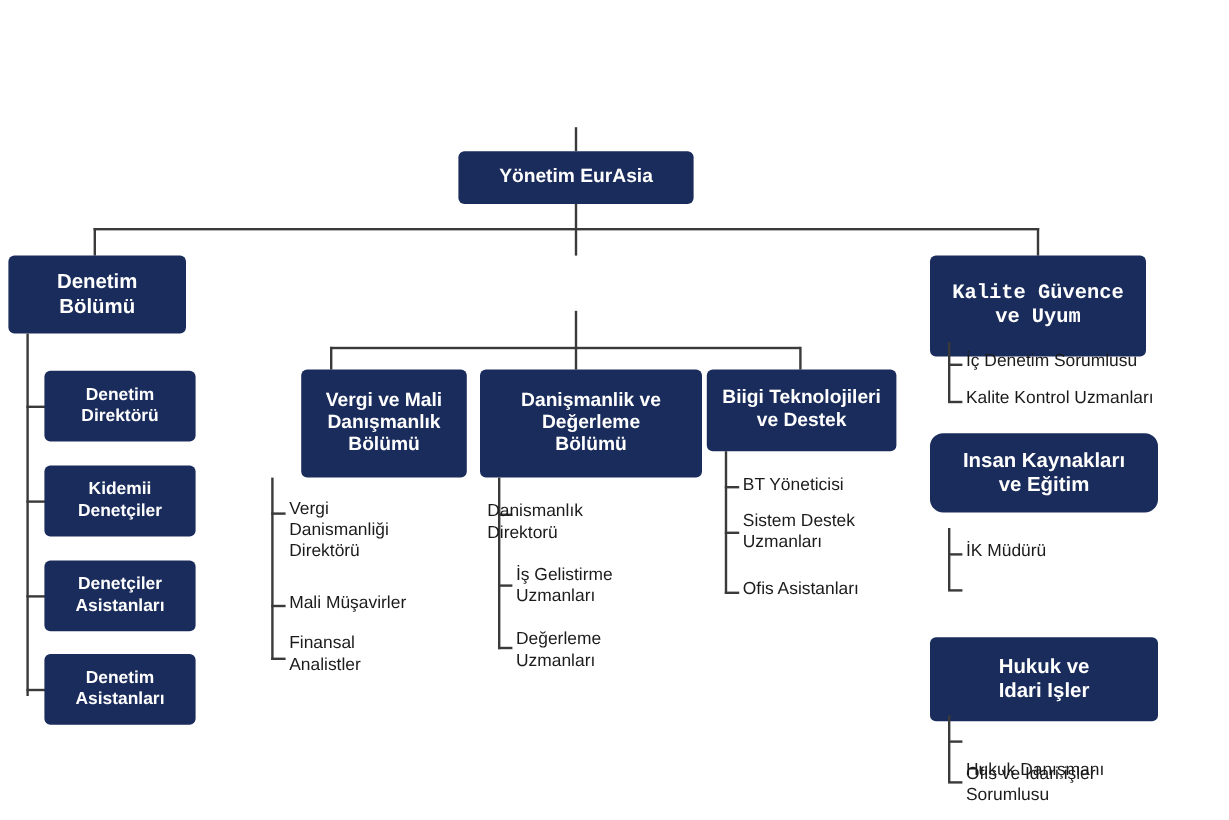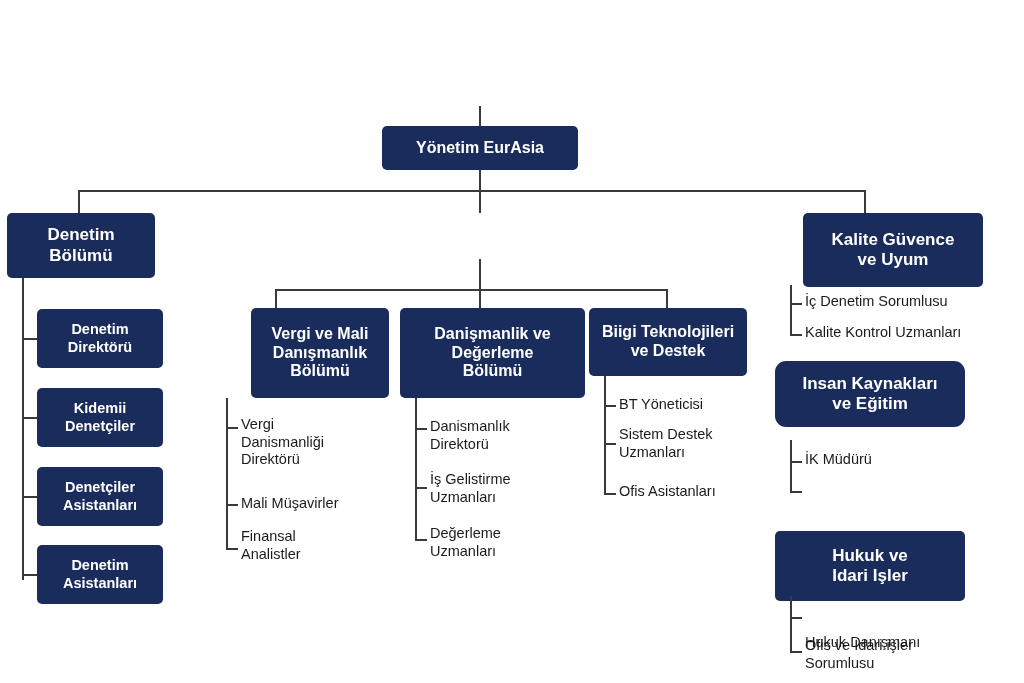--- a/index.html
+++ b/index.html
@@ -125,41 +125,41 @@
   <div class="leaf" style="left:241px; top:495px; width:140px;">Mali Müşavirler</div>
   <div class="stub" style="left:226px; top:548px; width:12px;"></div>
   <div class="leaf" style="left:241px; top:528px; width:140px;">Finansal
 Analistler</div>
 
   <div class="node dept" style="left:400px; top:308px; width:185px; height:90px;">Danişmanlik ve
 Değerleme
 Bölümü</div>
   <div class="spine" style="left:415px; top:398px; height:143px;"></div>
   <div class="stub" style="left:415px; top:428px; width:12px;"></div>
-  <div class="leaf" style="left:430px; top:418px; width:145px;">Danismanlık
+  <div class="leaf" style="left:406px; top:418px; width:145px;">Danismanlık
 Direktorü</div>
   <div class="stub" style="left:415px; top:487px; width:12px;"></div>
   <div class="leaf" style="left:430px; top:471px; width:145px;">İş Gelistirme
 Uzmanları</div>
   <div class="stub" style="left:415px; top:539px; width:12px;"></div>
   <div class="leaf" style="left:430px; top:525px; width:145px;">Değerleme
 Uzmanları</div>
 
   <div class="node dept" style="left:589px; top:308px; width:158px; height:68px;">Biigi Teknolojileri
 ve Destek</div>
   <div class="spine" style="left:604px; top:376px; height:119px;"></div>
   <div class="stub" style="left:604px; top:405px; width:12px;"></div>
   <div class="leaf" style="left:619px; top:396px; width:150px;">BT Yöneticisi</div>
   <div class="stub" style="left:604px; top:443px; width:12px;"></div>
   <div class="leaf" style="left:619px; top:426px; width:150px;">Sistem Destek
 Uzmanları</div>
   <div class="stub" style="left:604px; top:493px; width:12px;"></div>
   <div class="leaf" style="left:619px; top:483px; width:150px;">Ofis Asistanları</div>
 
-  <div class="node lvl2" style="left:803px; top:213px; width:180px; height:74px;">Kalite Güvence
+  <div class="node lvl2" style="left:775px; top:213px; width:180px; height:84px;font-family:Liberation Mono, monospace;">Kalite Güvence
 ve Uyum</div>
   <div class="spine" style="left:790px; top:285px; height:50px;"></div>
   <div class="stub" style="left:790px; top:303px; width:12px;"></div>
   <div class="leaf" style="left:805px; top:293px; width:215px;">İç Denetim Sorumlusu</div>
   <div class="stub" style="left:790px; top:334px; width:12px;"></div>
   <div class="leaf" style="left:805px; top:324px; width:215px;">Kalite Kontrol Uzmanları</div>
 
   <div class="node lvl2" style="left:775px; top:361px; width:190px; height:66px;border-radius:11px;">Insan Kaynakları
 ve Eğitim</div>
   <div class="spine" style="left:790px; top:440px; height:52px;"></div>

